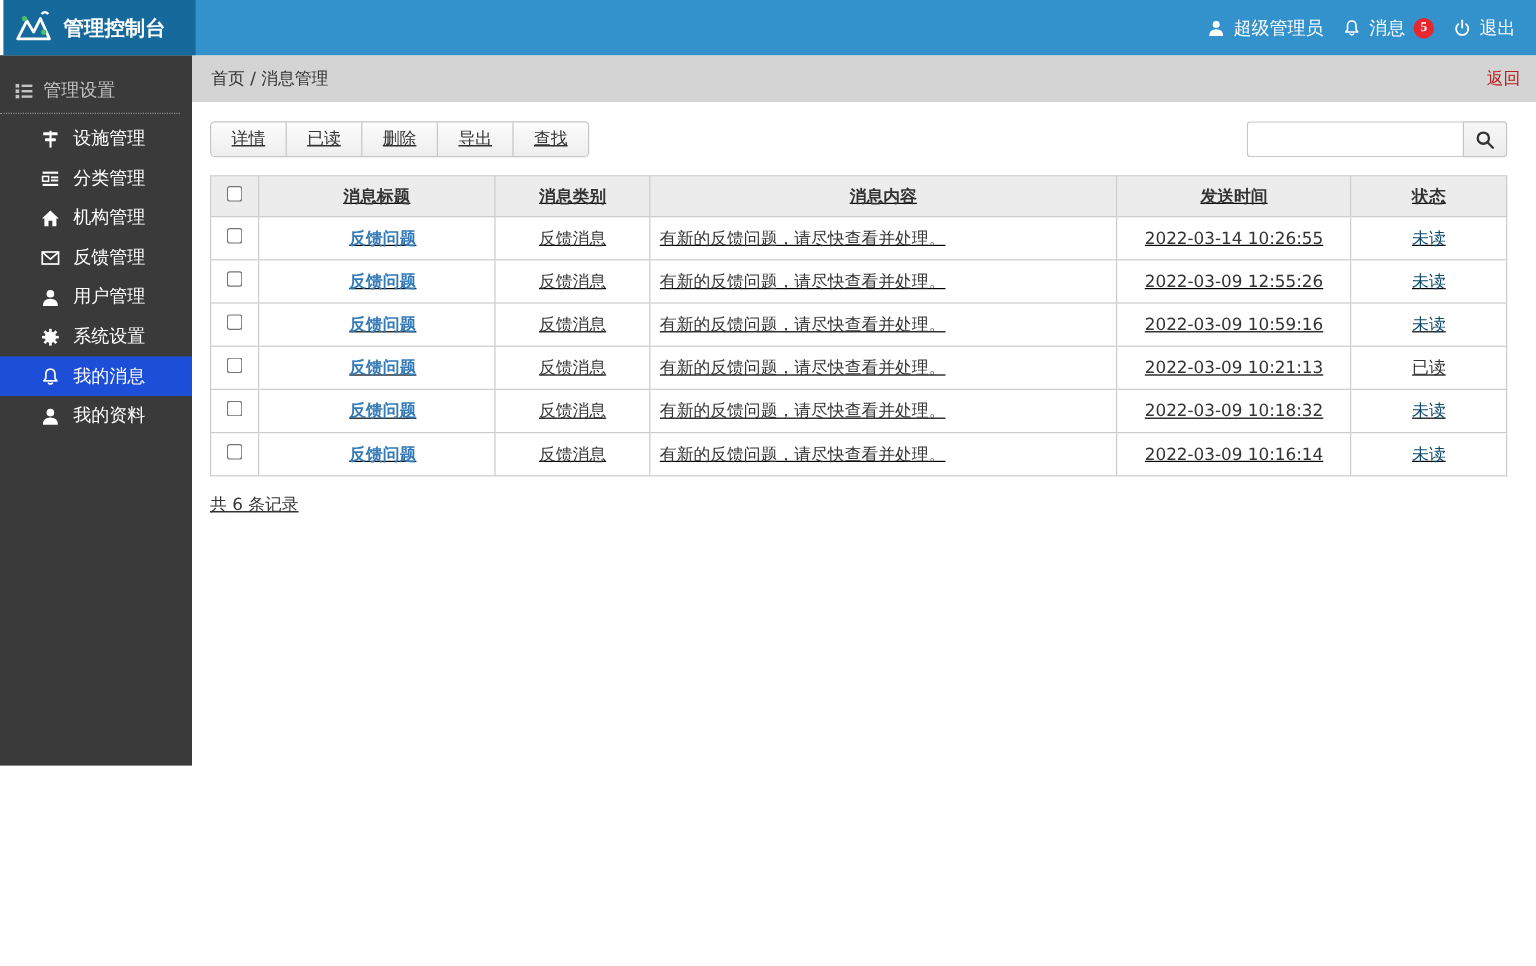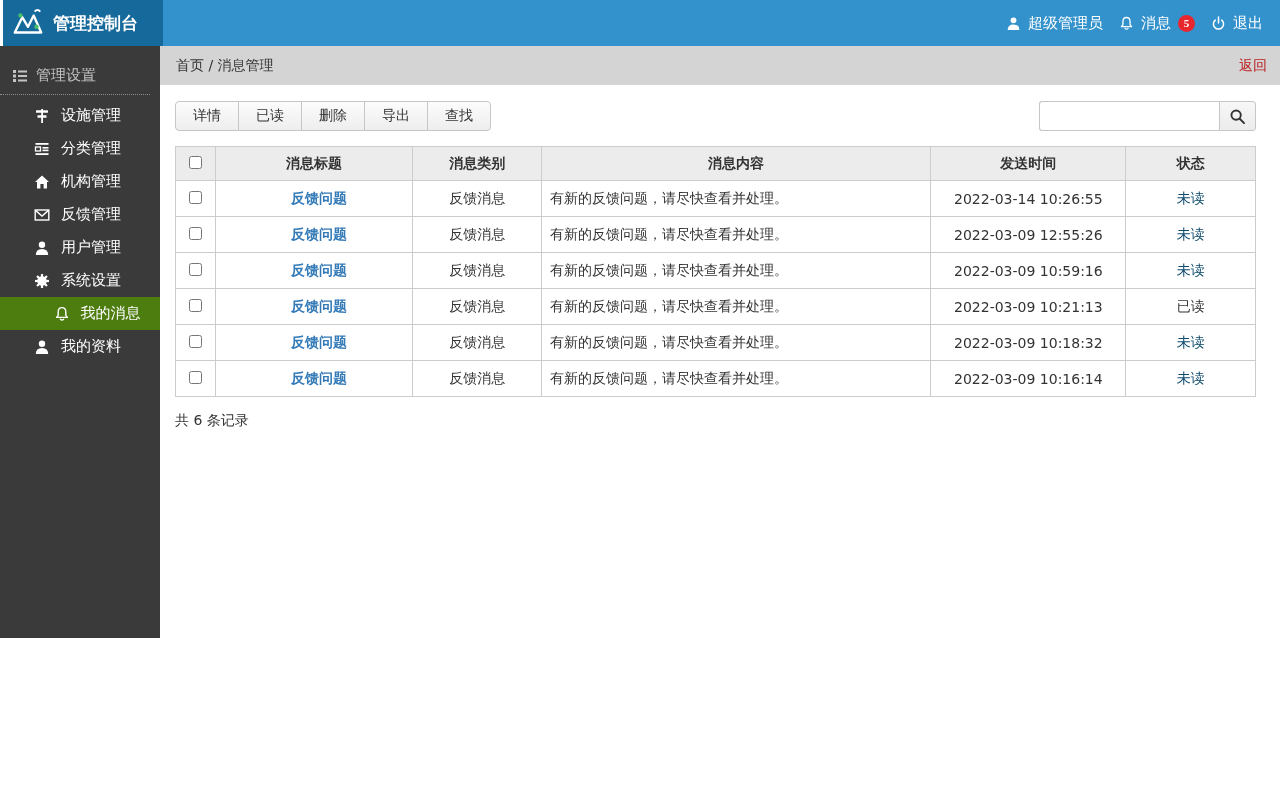--- a/index.html
+++ b/index.html
@@ -20,30 +20,30 @@
     text-align:center; font-weight:bold; }
 
   
   .sidebar { position:absolute; top:46px; left:0; width:160px; height:592px;
     background:#3a3a3a; color:#eee; font-size:15px; }
   .side-title { display:flex; align-items:center; gap:8px; color:#c3c3c3;
     padding:14px 0 9px 12px; margin:6px 10px 4px 0;
     border-bottom:1px dotted #8d8d8d; font-size:15px; }
   .side-item { display:flex; align-items:center; gap:11px; color:#fff;
     padding:8px 0 8px 34px; cursor:pointer; line-height:17px; }
-  .side-item.active { background:#4d7c0f;justify-content:center; }
+  .side-item.active { background:#1d4ed8; }
   .icon16 { width:16px; height:16px; flex:none; }
   .icon15 { width:15px; height:15px; flex:none; }
 
   
   .main { position:absolute; top:46px; left:160px; width:1120px; height:759px; background:#fff; }
   .breadcrumb-bar { height:39px; background:#d4d4d4; display:flex; align-items:center;
     padding:0 13px 0 16px; font-size:14px; color:#333; }
   .back-link { margin-left:auto; color:#b91c1c; text-decoration:none; cursor:pointer; }
-  .content { padding:16px 24px 0 15px; }
+  .content { padding:16px 24px 0 15px;text-decoration:underline; }
 
   .toolbar { display:flex; justify-content:space-between; align-items:flex-start; margin-bottom:15px; }
   .btn-group { display:flex; border:1px solid #c6c6c6; border-radius:4px;
     overflow:hidden; background:linear-gradient(#fcfcfc,#eeeeee); }
   .tbtn { padding:5px 17px; font-size:14px; color:#333; background:transparent;
     border:none; border-right:1px solid #c6c6c6; cursor:pointer;
     font-family:"DejaVu Sans","Liberation Sans",sans-serif; }
   .tbtn:last-child { border-right:none; }
   .search-group { display:flex; }
   .search-input { width:180px; height:30px; border:1px solid #c6c6c6;

